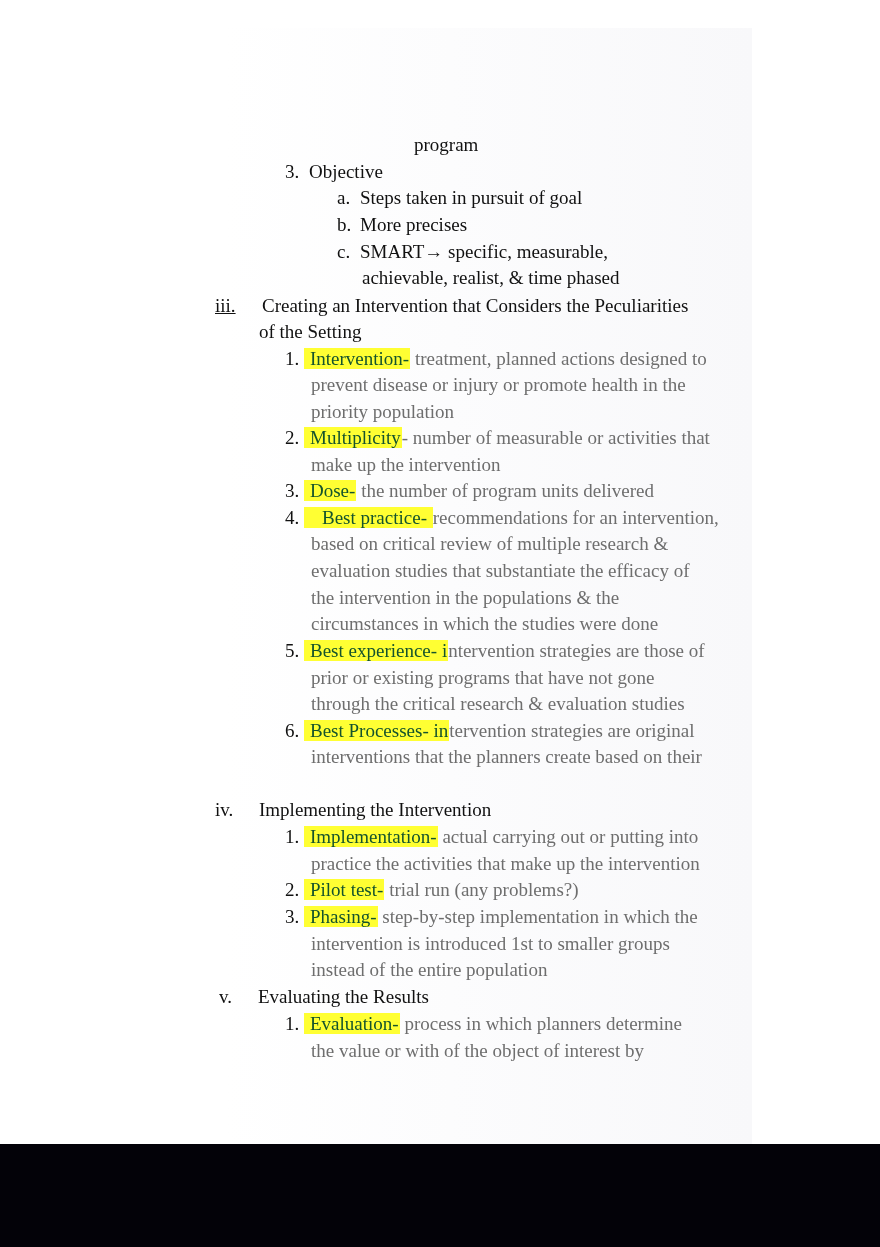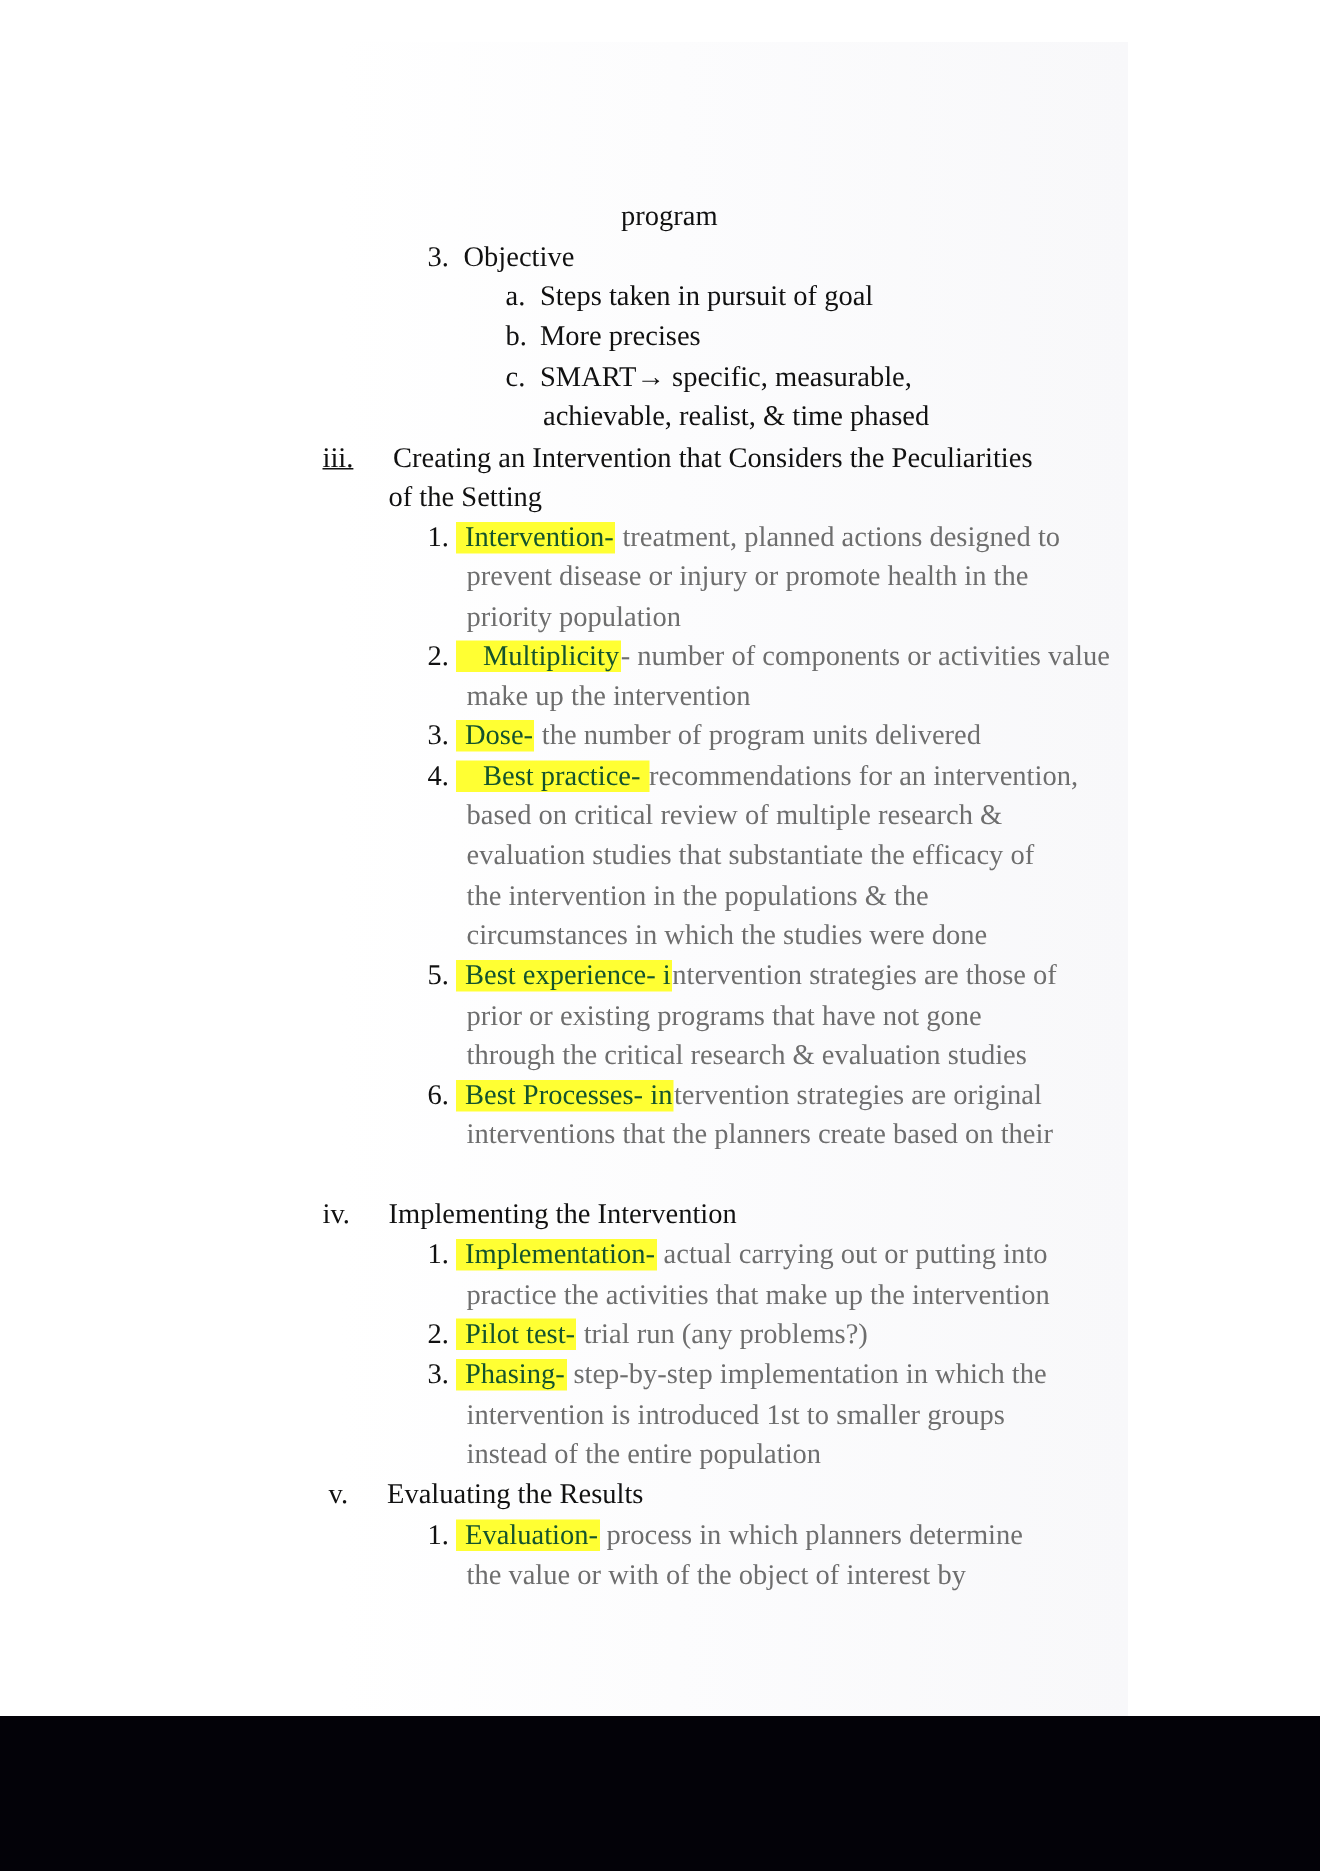--- a/index.html
+++ b/index.html
@@ -50,21 +50,21 @@
 
   <div class="line" style="left:285px; top:320px;">
     <span>1.</span>
     <span class="hl" style="margin-left:0;padding-left:6px;">Intervention-</span><span class="gray"> treatment, planned actions designed to</span>
   </div>
   <div class="line gray" style="left:311px; top:346px;">prevent disease or injury or promote health in the</div>
   <div class="line gray" style="left:311px; top:373px;">priority population</div>
 
   <div class="line" style="left:285px; top:399px;">
     <span>2.</span>
-    <span class="hl" style="margin-left:0;padding-left:18px;">Multiplicity</span><span class="gray">- number of components or activities value</span>
+    <span class="hl" style="margin-left:0;padding-left:6px;">Multiplicity</span><span class="gray">- number of measurable or activities that</span>
   </div>
   <div class="line gray" style="left:311px; top:426px;">make up the intervention</div>
 
   <div class="line" style="left:285px; top:452px;">
     <span>3.</span>
     <span class="hl" style="margin-left:0;padding-left:6px;">Dose-</span><span class="gray"> the number of program units delivered</span>
   </div>
 
   <div class="line" style="left:285px; top:479px;">
     <span>4.</span>

